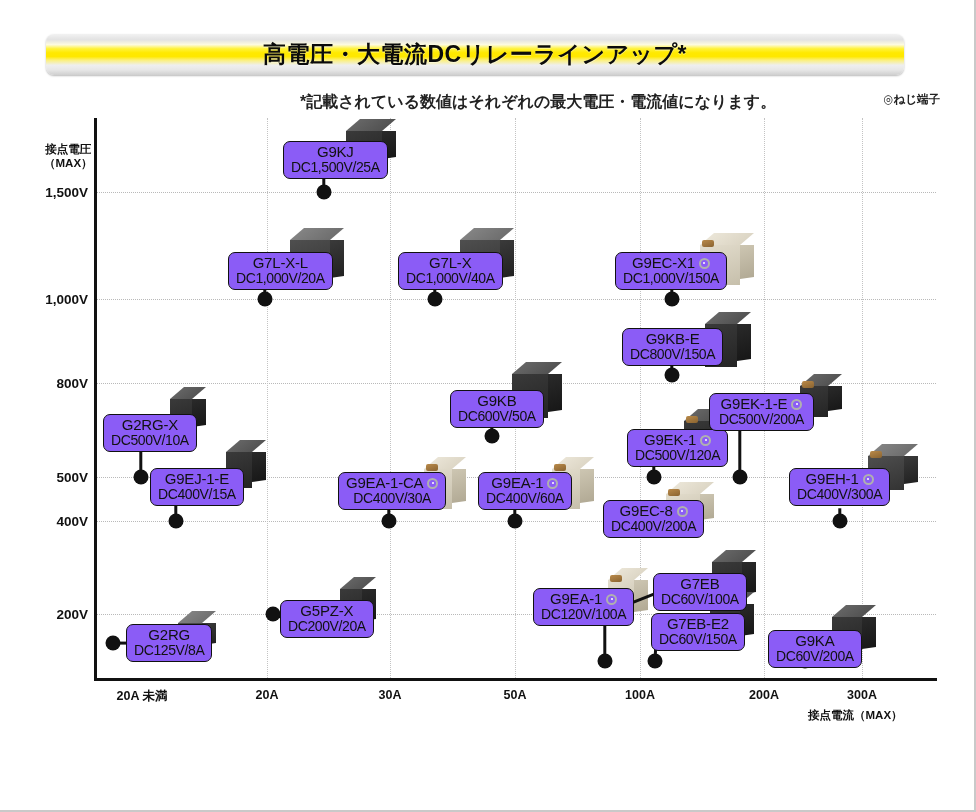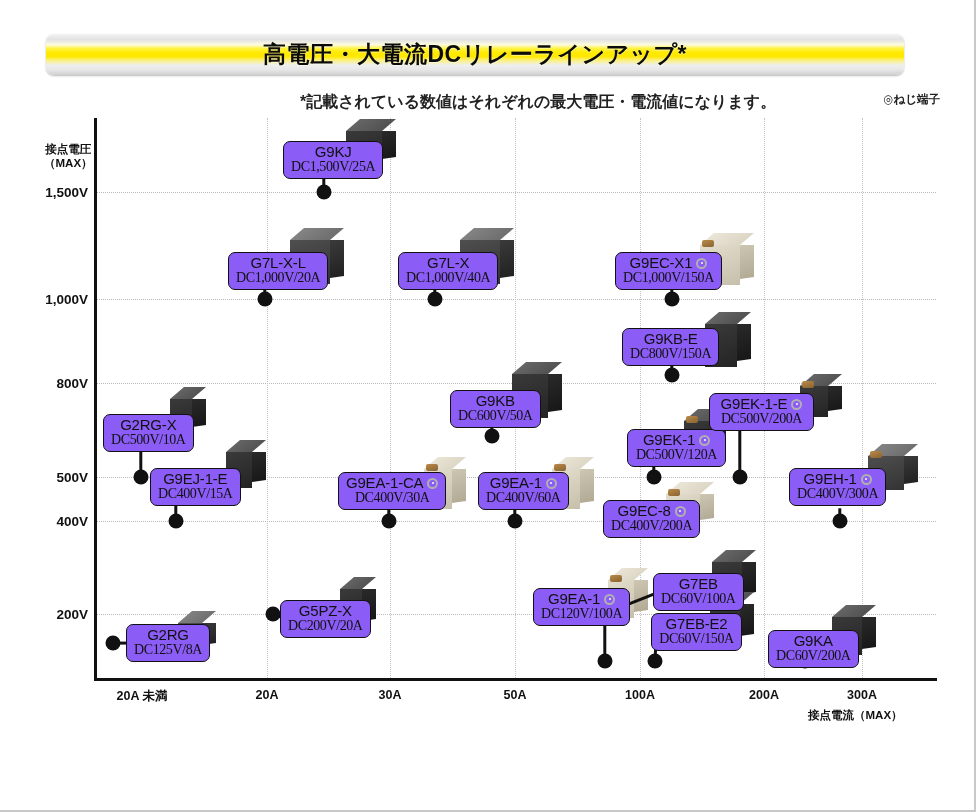--- a/index.html
+++ b/index.html
@@ -110,21 +110,21 @@
     box-sizing:border-box;
     text-align:center;
     white-space:nowrap;
     line-height:1.07;
   }
   .callout .name{
     font-size:15px;font-weight:400;color:#111;letter-spacing:-.2px;
     display:flex;align-items:center;justify-content:center;gap:4px;
   }
   .callout .spec{
-    font-size:14px;font-weight:400;color:#111;letter-spacing:-.4px;font-family:Liberation Serif, serif;
+    font-size:14px;font-weight:400;color:#111;letter-spacing:-.4px;
   }
   .screw{
     display:inline-block;width:11px;height:11px;border-radius:50%;
     border:2px solid #b0b0b0;box-sizing:border-box;
     position:relative;
   }
   .screw::after{
     content:"";position:absolute;left:2.5px;top:2.5px;
     width:2px;height:2px;border-radius:50%;background:#fff;
   }

